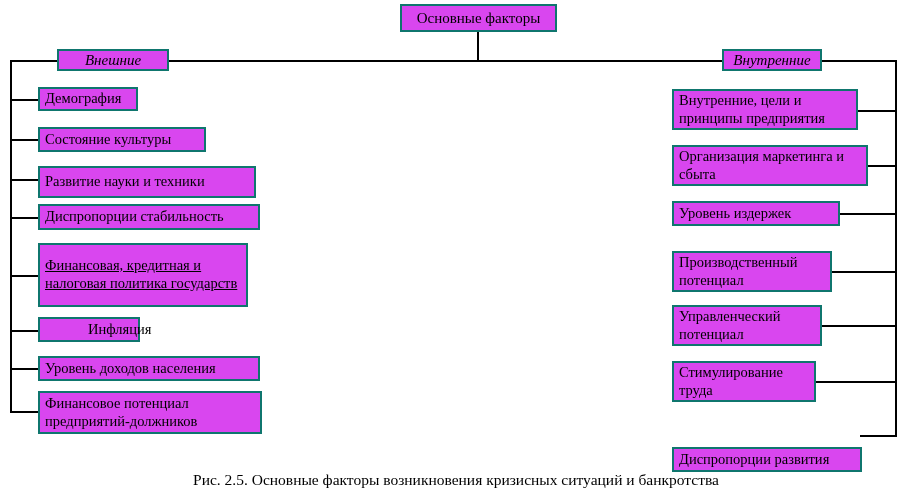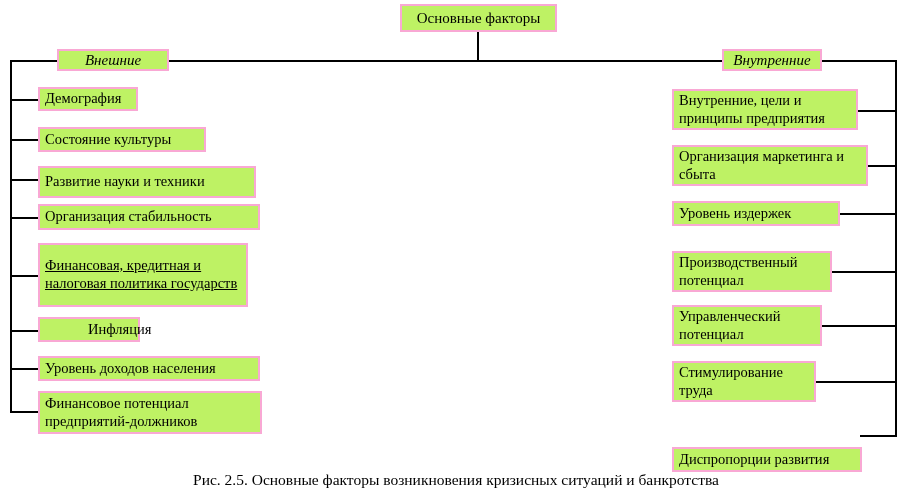--- a/index.html
+++ b/index.html
@@ -10,22 +10,22 @@
     background: #ffffff;
     color: #000000;
     font-family: "Liberation Serif", serif;
     overflow: hidden;
   }
   .hline { position: absolute; height: 2px; background: #000000; z-index: 0; }
   .vline { position: absolute; width: 2px; background: #000000; z-index: 0; }
   .box {
     position: absolute;
     box-sizing: border-box;
-    border: 2px solid #f9a8d4;
-    background: #bef264;
+    border: 2px solid #0f766e;
+    background: #d946ef;
     font-size: 14.5px;
     line-height: 1.22;
     padding: 2px 5px;
     display: flex;
     align-items: center;
     z-index: 1;
   }
   .root-box { justify-content: center; text-align: center; font-size: 15px; }
   .header-box { justify-content: center; text-align: center; font-style: italic; font-size: 15px; padding: 0 4px; }
   .caption {
@@ -64,21 +64,21 @@
   <div class="hline" style="left:860px;top:435px;width:37px;"></div>
 
   <div class="box root-box" style="left:400px;top:4px;width:157px;height:28px;">Основные факторы</div>
 
   <div class="box header-box" style="left:57px;top:49px;width:112px;height:22px;">Внешние</div>
   <div class="box header-box" style="left:722px;top:49px;width:100px;height:22px;">Внутренние</div>
 
   <div class="box" style="left:38px;top:87px;width:100px;height:24px;">Демография</div>
   <div class="box" style="left:38px;top:127px;width:168px;height:25px;">Состояние культуры</div>
   <div class="box" style="left:38px;top:166px;width:218px;height:32px;">Развитие науки и техники</div>
-  <div class="box" style="left:38px;top:204px;width:222px;height:26px;">Организация стабильность</div>
+  <div class="box" style="left:38px;top:204px;width:222px;height:26px;">Диспропорции стабильность</div>
   <div class="box" style="left:38px;top:243px;width:210px;height:64px;text-decoration:underline;">Финансовая, кредитная и налоговая политика государств</div>
   <div class="box" style="left:38px;top:317px;width:102px;height:25px;padding-left:48px;">Инфляция</div>
   <div class="box" style="left:38px;top:356px;width:222px;height:25px;">Уровень доходов населения</div>
   <div class="box" style="left:38px;top:391px;width:224px;height:43px;">Финансовое потенциал предприятий-должников</div>
 
   <div class="box" style="left:672px;top:89px;width:186px;height:41px;">Внутренние, цели и принципы предприятия</div>
   <div class="box" style="left:672px;top:145px;width:196px;height:41px;">Организация маркетинга и сбыта</div>
   <div class="box" style="left:672px;top:201px;width:168px;height:25px;">Уровень издержек</div>
   <div class="box" style="left:672px;top:251px;width:160px;height:41px;">Производственный потенциал</div>
   <div class="box" style="left:672px;top:305px;width:150px;height:41px;">Управленческий потенциал</div>

